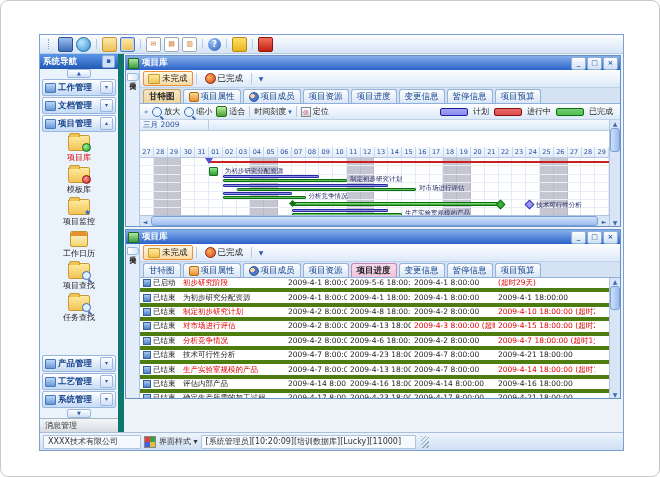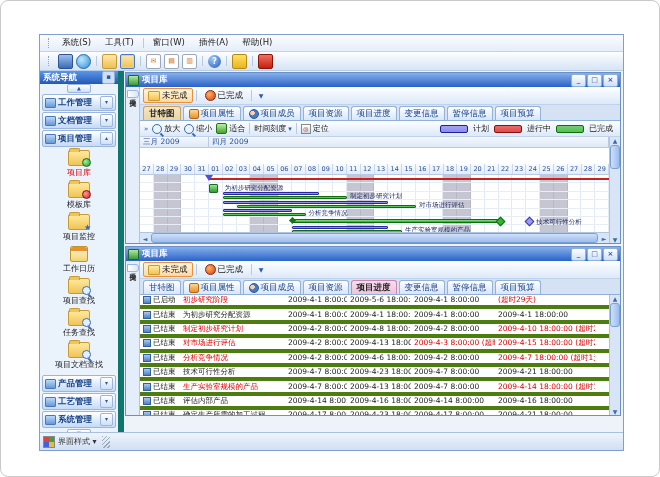--- a/index.html
+++ b/index.html
@@ -124,29 +124,20 @@
   .style-ico{width:10px;height:10px;display:grid;grid-template-columns:1fr 1fr;grid-template-rows:1fr 1fr;border:1px solid #888;}
   .style-ico i{display:block;}
   .grip2{margin-left:2px;width:8px;height:12px;background:repeating-linear-gradient(135deg,#9ab,#9ab 1px,transparent 1px,transparent 3px);}
 </style>
 </head>
 <body>
 
 <div class="frame">
 <div class="app">
 
-  <div class="menubar" id="menubar">
-        <span class="grip"></span>
-        <span class="menu-item">系统(S)</span>
-        <span class="menu-item">工具(T)</span>
-        <span class="menu-sep"></span>
-        <span class="menu-item">窗口(W)</span>
-        <span class="menu-item">插件(A)</span>
-        <span class="menu-item">帮助(H)</span>
-      </div>
   <div class="toolbar" id="toolbar">
         <span class="grip"></span>
         <span class="tb-ico i-computer"></span>
         <span class="tb-ico i-globe"></span>
         <span class="menu-sep"></span>
         <span class="tb-ico i-folder"></span>
         <span class="tb-ico i-folder-open"></span>
         <span class="menu-sep"></span>
         <span class="tb-ico i-mail">✉</span>
         <span class="tb-ico i-mail">▤</span>
@@ -219,26 +210,20 @@
               <span class="ico-folder">
                 <span class="badge b-mag"></span>
               </span>
               <span class="lbl">项目查找</span>
             </div>
             <div class="sb-item">
               <span class="ico-folder">
                 <span class="badge b-mag"></span>
               </span>
               <span class="lbl">任务查找</span>
-            </div>
-            <div class="sb-item">
-              <span class="ico-folder">
-                <span class="badge b-mag"></span>
-              </span>
-              <span class="lbl">项目文档查找</span>
             </div>
           </div>
       <div id="sb-bottom">
             <div class="sb-section">
               <span style="display: flex; align-items: center;">
                 <span class="sb-sec-ico"></span>
                 <span>产品管理</span>
               </span>
               <span class="arr">▾</span>
             </div>
@@ -351,21 +336,20 @@
                     <span class="sw" style="background: linear-gradient(rgba(255, 255, 255, 0.2), rgb(224, 72, 72)) rgb(224, 72, 72); border: 1px solid rgb(138, 16, 16);"></span>
                     <span>进行中</span>
                     <span class="sw" style="background: linear-gradient(rgba(255, 255, 255, 0.2), rgb(82, 192, 82)) rgb(82, 192, 82); border: 1px solid rgb(14, 110, 14);"></span>
                     <span>已完成</span>
                   </span>
             </div>
             <div class="gantt">
               <div class="gplot-wrap">
                 <div class="gmonths" id="gmonths">
                       <div class="gmonth" style="width: 14.7059%;">三月 2009</div>
-                      <div class="gmonth" style="width: 85.2941%;">四月 2009</div>
                     </div>
                 <div class="gdays" id="gdays">
                       <div class="gday">27</div>
                       <div class="gday">28</div>
                       <div class="gday">29</div>
                       <div class="gday">30</div>
                       <div class="gday">31</div>
                       <div class="gday">01</div>
                       <div class="gday">02</div>
                       <div class="gday">03</div>
@@ -675,24 +659,26 @@
                   </div>
             </div>
           </div>
         </div>
       </div>
 
     </div>
   </div>
 
   <div class="statusbar">
+    <span class="panel" style="width:88px;">XXXX技术有限公司</span>
     <span class="style-ico">
           <i style="background:#e04040"></i>
           <i style="background:#40a040"></i>
           <i style="background:#4060e0"></i>
           <i style="background:#e0c040"></i>
         </span>
     <span><span>界面样式</span> ▾</span>
+    <span class="panel" style="width:205px;">[系统管理员][10:20:09][培训数据库][Lucky][11000]</span>
     <span class="grip2"></span>
   </div>
 
 </div>
 </div>
 
 </body></html>

